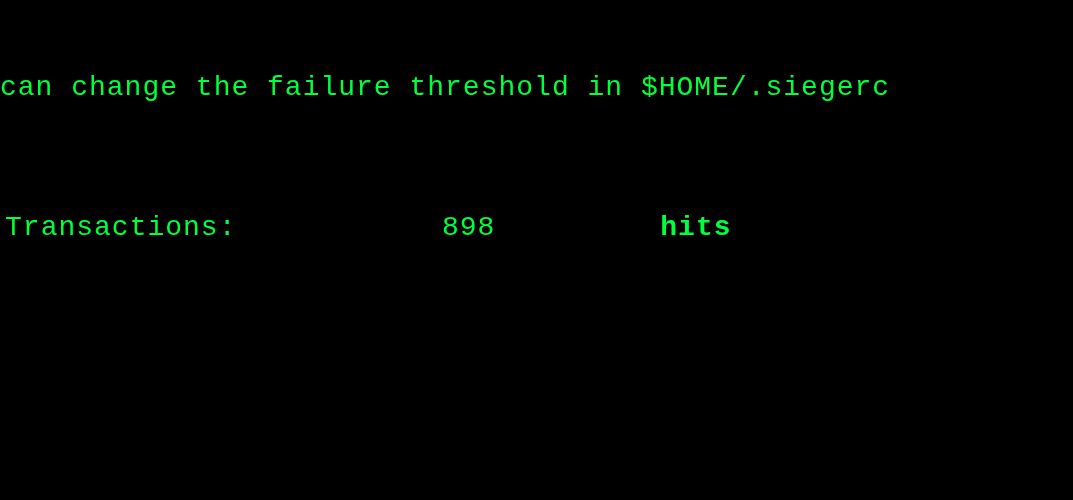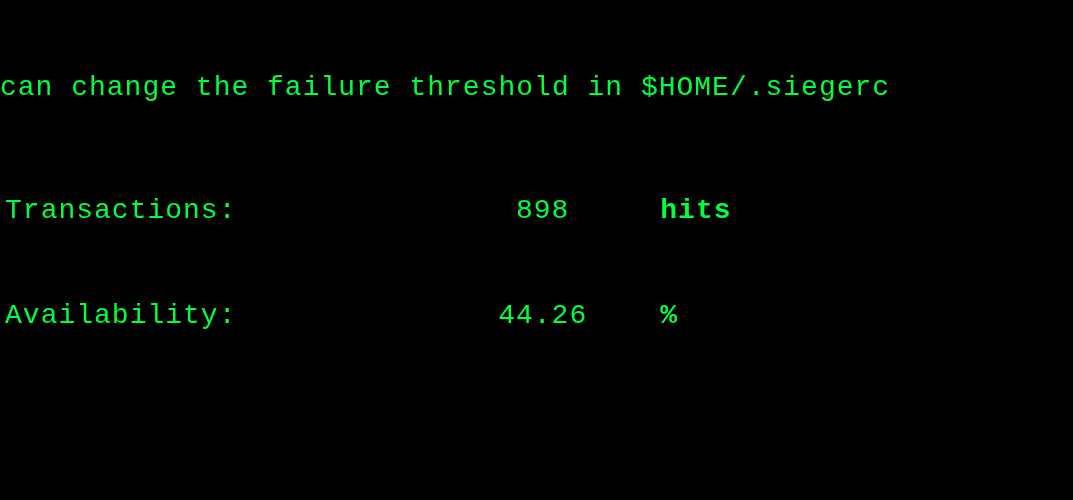--- a/index.html
+++ b/index.html
@@ -13,51 +13,50 @@
       color: #00ff3c;
       overflow: hidden;
       letter-spacing: 1px;
     }
     .terminal {
       padding: 0;
       white-space: pre;
       line-height: 35px;
     }
     .header-line {
-      margin-bottom: 18px;
+      margin-bottom: 35px;
     }
     .row {
       display: block;
     }
     .label {
       display: inline-block;
       width: 26ch;
     }
     .value {
       display: inline-block;
       width: 12ch;
-      text-align: center;
+      text-align: left;
     }
     .unit {
       display: inline-block;
       padding-left: 1ch;
       font-weight: bold;
     }
     .leading {
       display: inline-block;
       width: 0.3ch;
     }
   </style>
 </head>
 <body>
 
 <div class="terminal">
   <div class="header-line">can change the failure threshold in $HOME/.siegerc</div>
   <div class="row"><span class="leading"></span><span class="label">Transactions:</span><span class="value">898</span><span class="unit">hits</span></div>
-  <div class="row"><span class="leading"></span><span class="label">Availability:</span><span class="value">44.26</span><span class="unit">%</span></div>
   
   
   
   
   
   
   
   
   
 </div>

